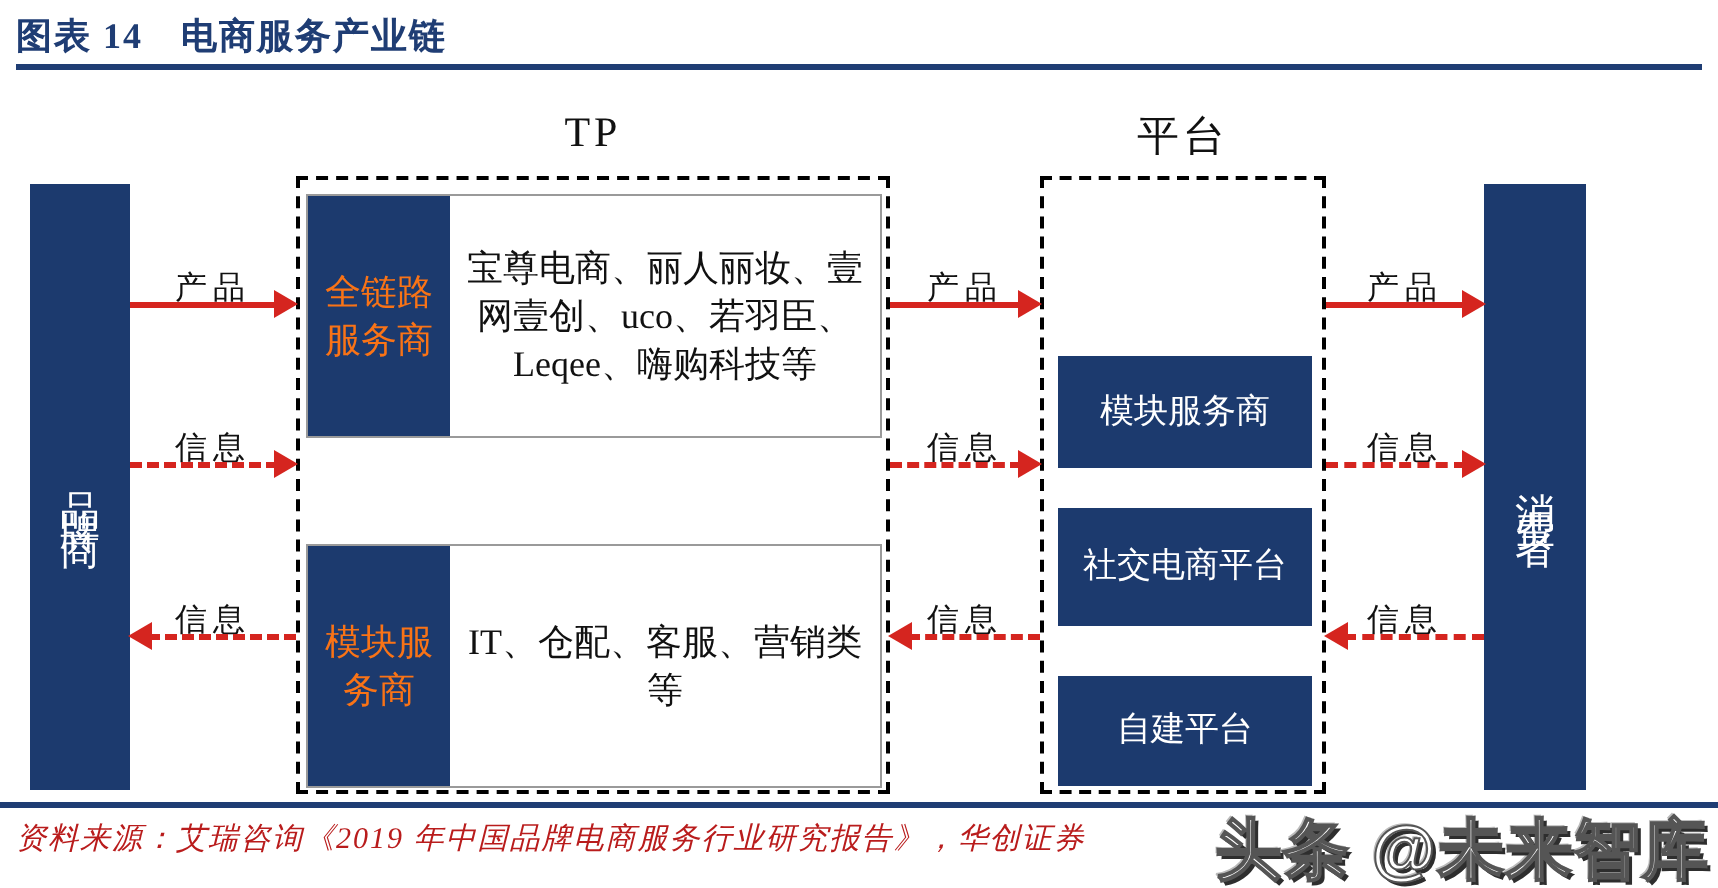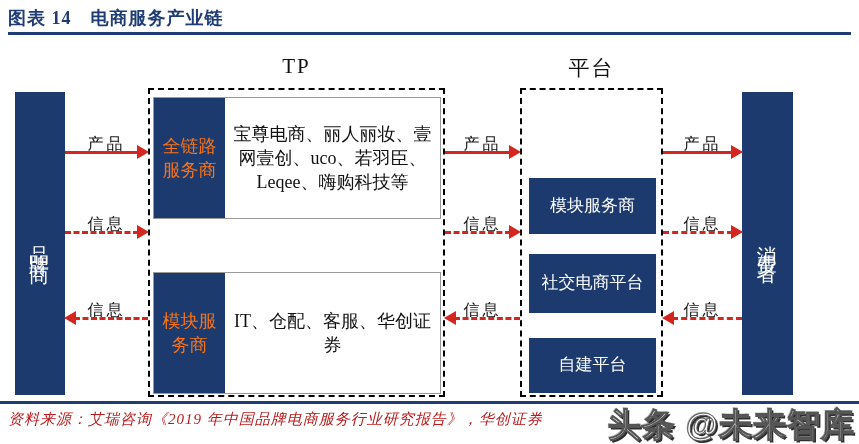--- a/index.html
+++ b/index.html
@@ -92,21 +92,21 @@
   <div class="vnode brand">品牌商</div>
   <div class="vnode consumer">消费者</div>
 
   <div class="dashed-box tp">
     <div class="tp-row r1">
       <div class="blue-tag">全链路服务商</div>
       <div class="content">宝尊电商、丽人丽妆、壹网壹创、uco、若羽臣、Leqee、嗨购科技等</div>
     </div>
     <div class="tp-row r2">
       <div class="blue-tag">模块服务商</div>
-      <div class="content">IT、仓配、客服、华创证券</div>
+      <div class="content">IT、仓配、客服、营销类等</div>
     </div>
   </div>
 
   <div class="dashed-box pt">
     <div class="pt-item i1">模块服务商</div>
     <div class="pt-item i3">自建平台</div>
     <div class="pt-item i2">社交电商平台</div>
   </div>
 
   <div class="arrow solid" style="left:65px;top:152px;width:83px;">

